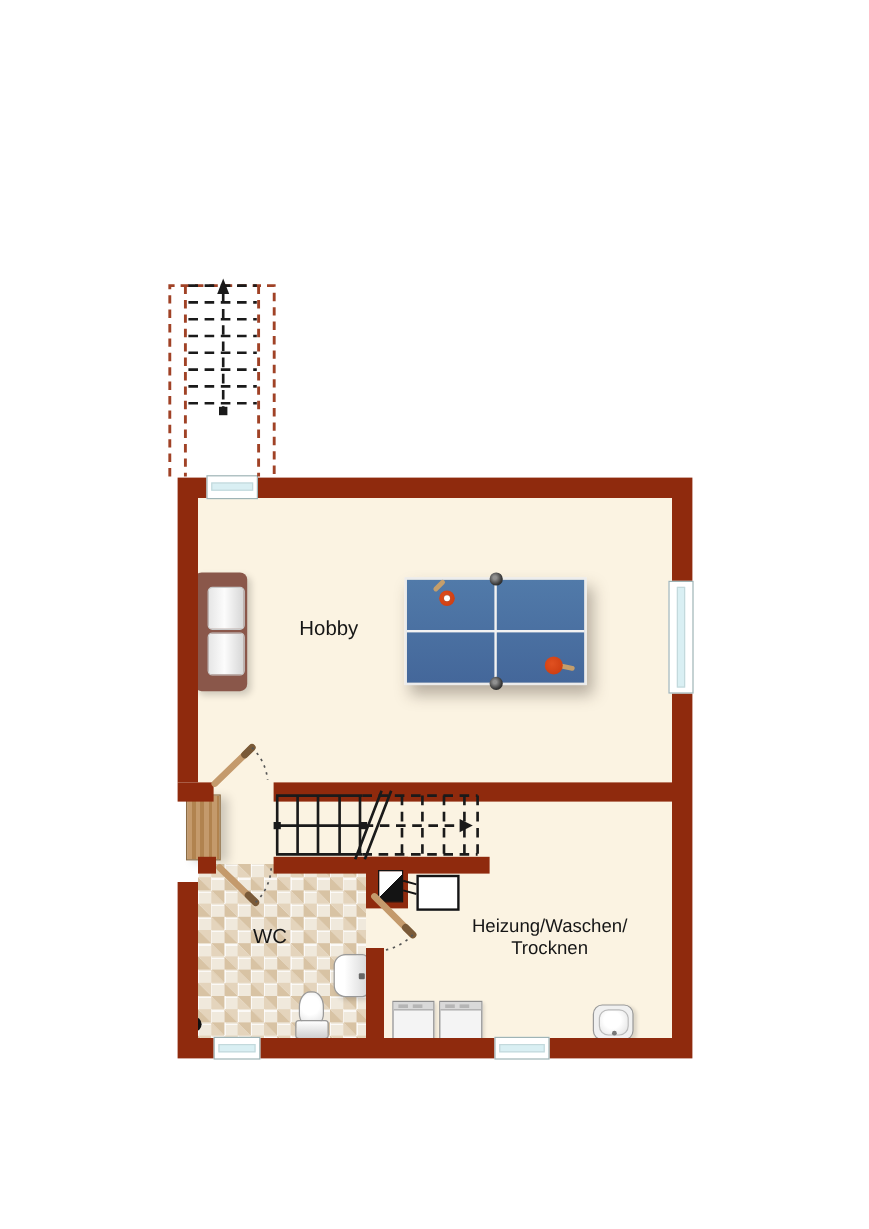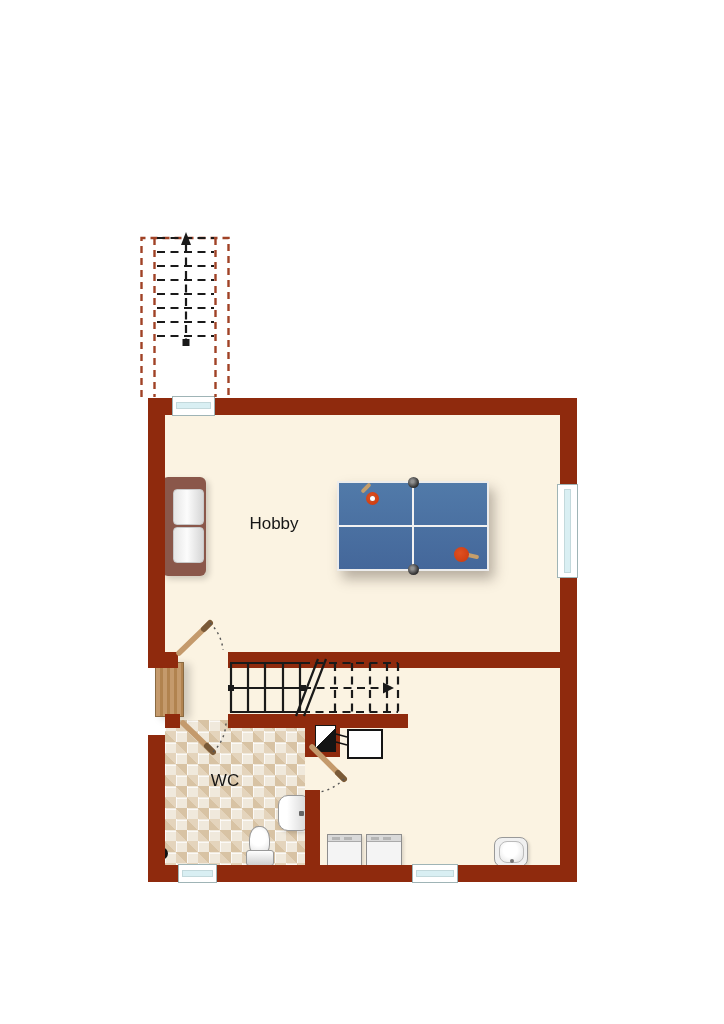--- a/index.html
+++ b/index.html
@@ -252,14 +252,18 @@
       <path class="arc" d="M344 779 A46 46 0 0 1 320 792"></path>
     </g>
     <g>
       <line class="ln-thin" x1="336" y1="734" x2="347" y2="737"></line>
       <line class="ln-thin" x1="336" y1="742" x2="347" y2="745"></line>
     </g>
   </svg>
 
   <div id="lblHobby" class="roomLabel">Hobby</div>
   <div id="lblWc" class="roomLabel">WC</div>
+  <div id="lblUtil" class="roomLabel">
+    <span>Heizung/Waschen/</span>
+    <span>Trocknen</span>
+  </div>
 
 </div>
 
 </body></html>

